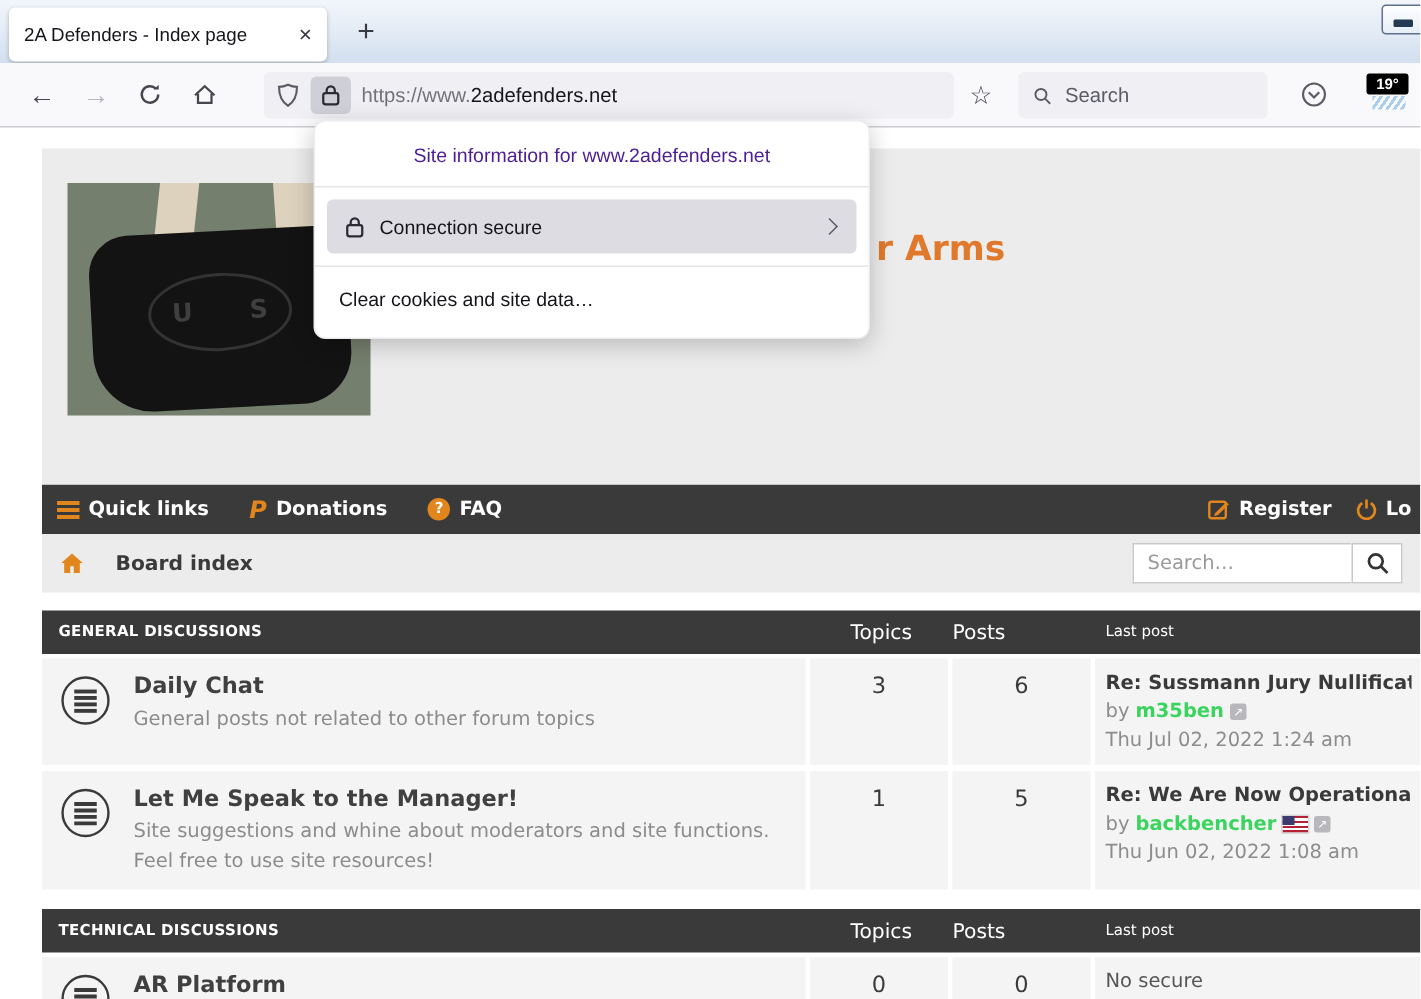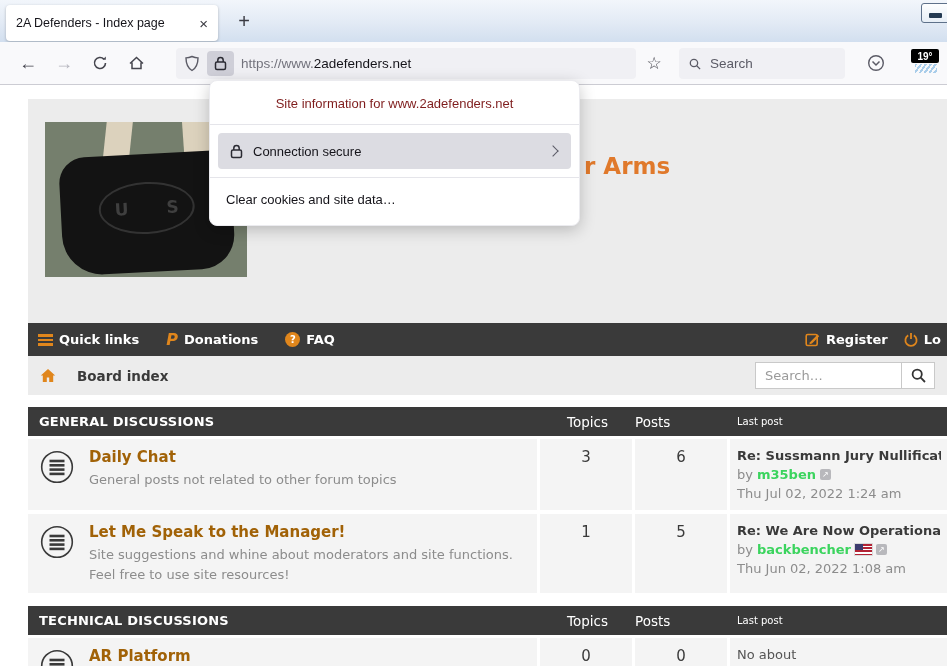--- a/index.html
+++ b/index.html
@@ -43,21 +43,21 @@
   .pocketbtn { left:862px; }
   .weatherbtn { position:absolute; left:911px; top:7px; width:30px; height:28px; }
   .wbadge { width:28px; height:14px; background:#000000; border-radius:2px; color:#fff;
             font-size:10px; font-weight:bold; display:flex; align-items:center; justify-content:center; }
   .whatch { margin:1px auto 0; width:22px; height:9px;
             background:repeating-linear-gradient(125deg,#a9cdea 0 2px,transparent 2px 4px); }
 
   
   .popup { position:absolute; left:209px; top:80px; width:371px; background:#fff; border-radius:8px;
            border:1px solid #ebebef; box-shadow:0 4px 16px rgba(0,0,0,.22); z-index:40; padding-bottom:5px; }
-  .popup-title { font-size:13px; color:#7f1d1d; text-align:center; padding:15px 0 13px; }
+  .popup-title { font-size:13px; color:#4c1d95; text-align:center; padding:15px 0 13px; }
   .popup-divider { height:1px; background:#e5e5ea; }
   .popup-row { margin:8px; background:#dcdce2; border-radius:4px; height:36px; display:flex;
                align-items:center; padding:0 12px; gap:10px; }
   .popup-row-label { font-size:13px; color:#15141a; flex:1; }
   .chev { width:8px; height:8px; border-right:1.7px solid #5b5b66; border-top:1.7px solid #5b5b66;
           transform:rotate(45deg); margin-right:2px; }
   .popup-clear { font-size:13px; color:#15141a; padding:14px 16px 13px; }
 
   
   .page { position:absolute; top:86px; left:0; right:0; bottom:0; background:#fff;
@@ -92,31 +92,31 @@
   .bc-search { margin-left:auto; display:flex; margin-right:0px; }
   .bc-input { width:146px; height:27px; border:1px solid #c9c9c9; background:#fff; padding:0 9px;
               font-size:13px; color:#444; border-right:none; outline:none;
               font-family:"DejaVu Sans",sans-serif; }
   .bc-input::placeholder { color:#9a9a9a; opacity:1; }
   .bc-btn { width:34px; height:27px; background:#fff; border:1px solid #c9c9c9; display:flex;
             align-items:center; justify-content:center; }
 
   .cat-header { margin-top:12px; height:29px; background:#3a3a3a; display:flex; align-items:center; color:#fff; }
   .cat-header.first { margin-top:12px; }
-  .cat-title { flex:1; padding-left:11px; font-size:13px; font-weight:bold; letter-spacing:.2px; }
+  .cat-title { flex:1; padding-left:11px; font-size:10px; font-weight:bold; letter-spacing:.2px; }
   .col-topics { width:95px; text-align:center; font-size:13.5px; }
   .col-posts { width:95px; font-size:13.5px; }
   .col-last { width:217px; padding-left:7px; font-size:10px; }
 
   .frow { display:flex; margin-top:3px; }
   .frow + .frow { margin-top:4px; }
   .fcell { background:#f4f4f4; }
   .cell-main { flex:1; display:flex; padding:9px 10px 9px 12px; gap:15px; margin-right:3px; }
   .ficon { flex:0 0 34px; padding-top:2px; }
-  .ftitle { font-size:15px; font-weight:bold; color:#a16207; margin-bottom:4px; }
+  .ftitle { font-size:15px; font-weight:bold; color:#404040; margin-bottom:4px; }
   .fdesc { font-size:13px; color:#8c8c8c; line-height:1.5; }
   .cell-num { width:92px; margin-right:3px; text-align:center; padding-top:9px; font-size:15px; color:#3a3a3a; }
   .cell-num.posts { margin-right:3px; }
   .cell-last { width:217px; padding:9px 6px 9px 7px; font-size:13px; }
   .lp-title { font-weight:bold; color:#3a3a3a; white-space:nowrap; overflow:hidden; margin-bottom:4px; }
   .lp-by { color:#8c8c8c; margin-bottom:4px; display:flex; align-items:center; gap:4px; }
   .lp-user { color:#3bd45e; font-weight:bold; }
   .lp-time { color:#8c8c8c; }
   .lp-none { color:#555; font-size:13px; }
   .ext-icon { display:inline-flex; width:11px; height:11px; background:#b8b8bc; border-radius:2px;
@@ -351,21 +351,21 @@
               </svg>
           </div>
           <div>
             <div class="ftitle">AR Platform</div>
 
           </div>
         </div>
         <div class="fcell cell-num">0</div>
         <div class="fcell cell-num posts">0</div>
         <div class="fcell cell-last">
-          <div class="lp-none">No about</div>
+          <div class="lp-none">No secure</div>
         </div>
       </div>
 
     </div>
   </div>
 
   <div class="popup">
     <div class="popup-title">Site information for www.2adefenders.net</div>
     <div class="popup-divider"></div>
     <div class="popup-row">

